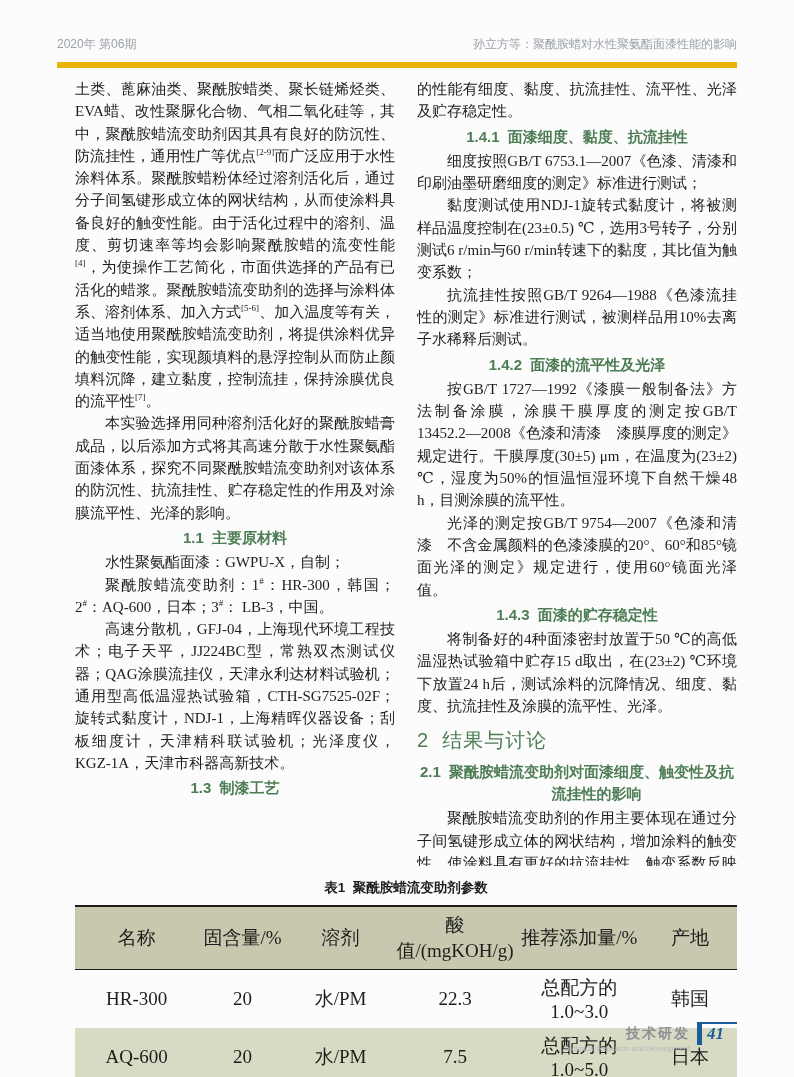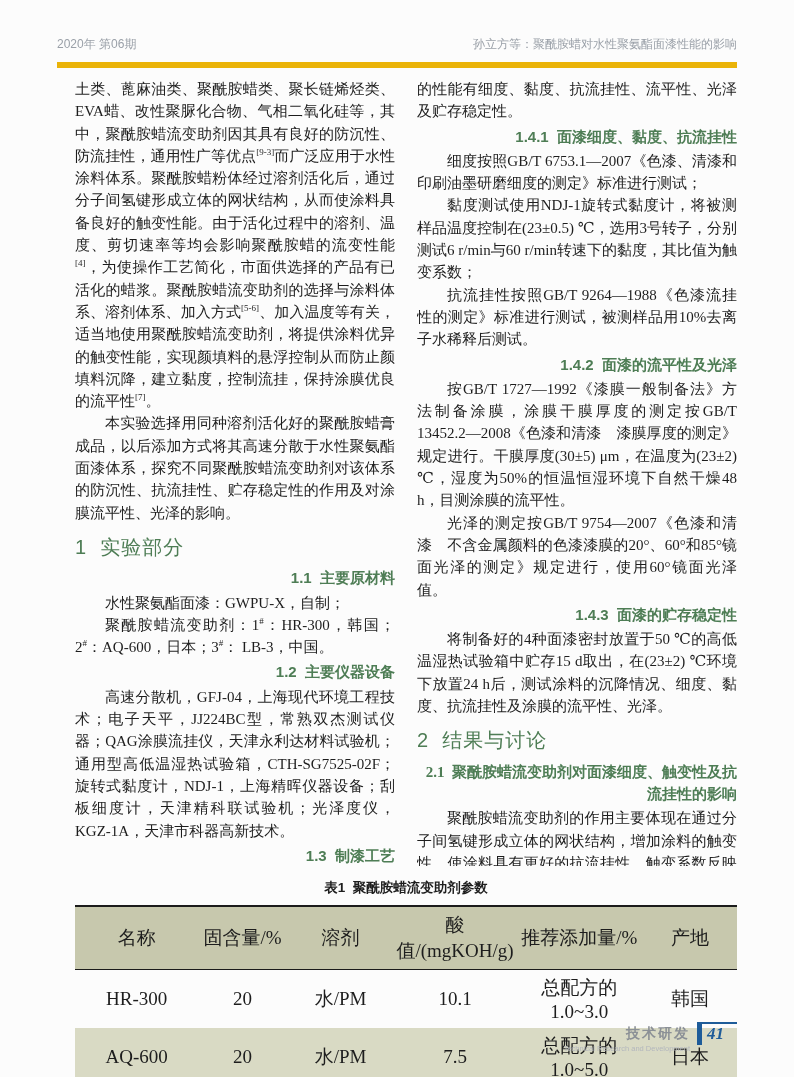--- a/index.html
+++ b/index.html
@@ -38,23 +38,23 @@
   .col p.noindent{text-indent:0;}
   sup{font-size:9px;line-height:0;}
   .h-big{
     font-family:"Liberation Sans","DejaVu Sans",sans-serif;
     color:var(--accent-green);font-size:20px;font-weight:500;
     text-align:left;text-indent:0;margin:12px 0 9px 0;letter-spacing:1px;
   }
   .h-sub{
     font-family:"Liberation Sans","DejaVu Sans",sans-serif;
     color:var(--accent-green);font-size:15px;font-weight:700;
-    text-align:right;text-indent:0;margin:3px 0 2px 0;
+    text-align:center;text-indent:0;margin:3px 0 2px 0;
   }
-  .h-sub.hang{padding-left:2.6em;text-indent:-2.6em;font-family:Liberation Serif, serif;}
+  .h-sub.hang{padding-left:2.6em;text-indent:-2.6em;}
   
   .tablewrap{position:absolute;left:75px;top:879px;width:662px;}
   .tbl-title-cn{
     text-align:center;font-family:Liberation Sans, sans-serif;
     font-weight:700;font-size:13.5px;
   }
   .tbl-title-en{
     text-align:center;font-family:"Liberation Serif","DejaVu Serif",serif;
     font-weight:700;font-size:13.5px;margin-top:4px;
   }
@@ -95,27 +95,25 @@
 <div class="page">
 
   <div class="page-header">
     <span>2020年 第06期</span>
     <span>孙立方等：聚酰胺蜡对水性聚氨酯面漆性能的影响</span>
   </div>
 
   <div class="columns">
 
     <div class="col">
-      <p class="noindent">土类、蓖麻油类、聚酰胺蜡类、聚长链烯烃类、EVA蜡、改性聚脲化合物、气相二氧化硅等，其中，聚酰胺蜡流变助剂因其具有良好的防沉性、防流挂性，通用性广等优点<sup>[9-3]</sup>而广泛应用于水性涂料体系。聚酰胺蜡粉体经过溶剂活化后，通过分子间氢键形成立体的网状结构，从而使涂料具备良好的触变性能。由于活化过程中的溶剂、温度、剪切速率等均会影响聚酰胺蜡的流变性能<sup>[4]</sup>，为使操作工艺简化，市面供选择的产品有已活化的蜡浆。聚酰胺蜡流变助剂的选择与涂料体系、溶剂体系、加入方式<sup>[5-6]</sup>、加入温度等有关，适当地使用聚酰胺蜡流变助剂，将提供涂料优异的触变性能，实现颜填料的悬浮控制从而防止颜填料沉降，建立黏度，控制流挂，保持涂膜优良的流平性<sup>[7]</sup>。</p>
+      <p class="noindent">土类、蓖麻油类、聚酰胺蜡类、聚长链烯烃类、EVA蜡、改性聚脲化合物、气相二氧化硅等，其中，聚酰胺蜡流变助剂因其具有良好的防沉性、防流挂性，通用性广等优点<sup>[2-9]</sup>而广泛应用于水性涂料体系。聚酰胺蜡粉体经过溶剂活化后，通过分子间氢键形成立体的网状结构，从而使涂料具备良好的触变性能。由于活化过程中的溶剂、温度、剪切速率等均会影响聚酰胺蜡的流变性能<sup>[4]</sup>，为使操作工艺简化，市面供选择的产品有已活化的蜡浆。聚酰胺蜡流变助剂的选择与涂料体系、溶剂体系、加入方式<sup>[5-6]</sup>、加入温度等有关，适当地使用聚酰胺蜡流变助剂，将提供涂料优异的触变性能，实现颜填料的悬浮控制从而防止颜填料沉降，建立黏度，控制流挂，保持涂膜优良的流平性<sup>[7]</sup>。</p>
       <p>本实验选择用同种溶剂活化好的聚酰胺蜡膏成品，以后添加方式将其高速分散于水性聚氨酯面漆体系，探究不同聚酰胺蜡流变助剂对该体系的防沉性、抗流挂性、贮存稳定性的作用及对涂膜流平性、光泽的影响。</p>
-      <div class="h-big">1&nbsp;&nbsp;实验部分</div>
       <div class="h-sub">1.1&nbsp;&nbsp;主要原材料</div>
       <p>水性聚氨酯面漆：GWPU-X，自制；</p>
       <p>聚酰胺蜡流变助剂：1<sup>#</sup>：HR-300，韩国；2<sup>#</sup>：AQ-600，日本；3<sup>#</sup>： LB-3，中国。</p>
-      <div class="h-sub">1.2&nbsp;&nbsp;主要仪器设备</div>
       <p>高速分散机，GFJ-04，上海现代环境工程技术；电子天平，JJ224BC型，常熟双杰测试仪器；QAG涂膜流挂仪，天津永利达材料试验机；通用型高低温湿热试验箱，CTH-SG7525-02F；旋转式黏度计，NDJ-1，上海精晖仪器设备；刮板细度计，天津精科联试验机；光泽度仪，KGZ-1A，天津市科器高新技术。</p>
       <div class="h-sub">1.3&nbsp;&nbsp;制漆工艺</div>
 
     </div>
 
     <div class="col">
       <p class="noindent">的性能有细度、黏度、抗流挂性、流平性、光泽及贮存稳定性。</p>
       <div class="h-sub">1.4.1&nbsp;&nbsp;面漆细度、黏度、抗流挂性</div>
       <p>细度按照GB/T 6753.1—2007《色漆、清漆和印刷油墨研磨细度的测定》标准进行测试；</p>
       <p>黏度测试使用NDJ-1旋转式黏度计，将被测样品温度控制在(23±0.5) ℃，选用3号转子，分别测试6 r/min与60 r/min转速下的黏度，其比值为触变系数；</p>
@@ -152,21 +150,21 @@
           <th>酸值/(mgKOH/g)</th>
           <th>推荐添加量/%</th>
           <th>产地</th>
         </tr>
       </thead>
       <tbody>
         <tr>
           <td>HR-300</td>
           <td>20</td>
           <td>水/PM</td>
-          <td>10.1</td>
+          <td>22.3</td>
           <td>总配方的1.0~3.0</td>
           <td>韩国</td>
         </tr>
         <tr>
           <td>AQ-600</td>
           <td>20</td>
           <td>水/PM</td>
           <td>7.5</td>
           <td>总配方的1.0~5.0</td>
           <td>日本</td>

